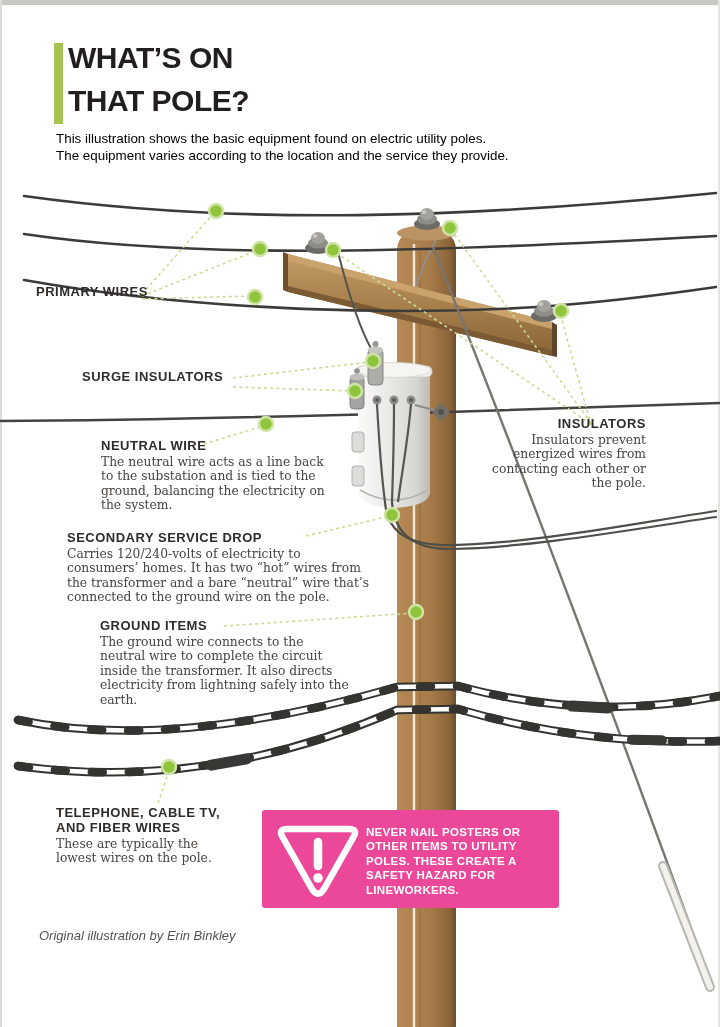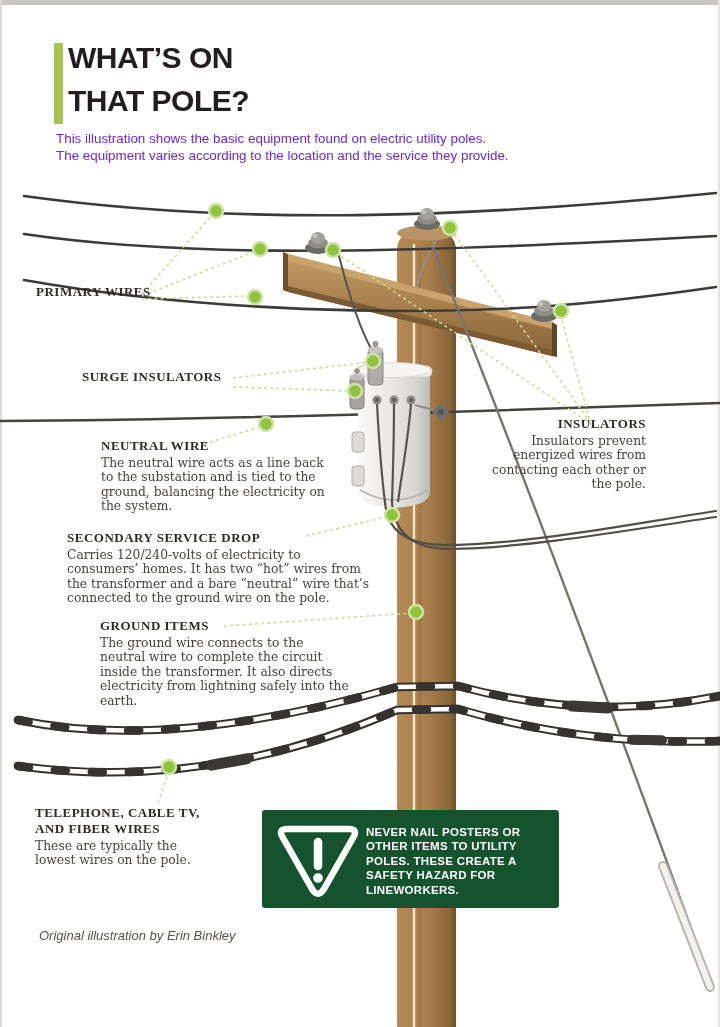--- a/index.html
+++ b/index.html
@@ -6,35 +6,35 @@
   #page{position:relative;width:720px;height:1027px;background:#ffffff;overflow:hidden;
         font-family:"Liberation Sans", sans-serif;}
   #scan-top{position:absolute;left:0;top:0;width:720px;height:5px;background:#c9c7c4;}
   #scan-left{position:absolute;left:0;top:0;width:2px;height:1027px;background:#dedcd8;}
   #scan-right{position:absolute;right:0;top:0;width:2px;height:1027px;background:#e6e4e1;}
   #art{position:absolute;left:0;top:0;width:720px;height:1027px;}
   
   #green-bar{position:absolute;left:54px;top:43px;width:9px;height:81px;background:#a7c453;}
   #title{position:absolute;left:68px;top:36px;color:#221e1f;font-weight:bold;
          font-size:30px;line-height:43px;letter-spacing:-0.5px;}
-  #subtitle{position:absolute;left:56px;top:130px;color:#6d28d9;font-size:13.4px;line-height:17px;}
+  #subtitle{position:absolute;left:56px;top:130px;color:#000000;font-size:13.4px;line-height:17px;}
   
   .label{position:absolute;color:#3f3b37;}
   .label h3{margin:0 0 2px 0;font-size:13px;font-weight:bold;letter-spacing:0.5px;color:#2f2b28;
-            font-family:Liberation Serif, serif;}
+            font-family:Liberation Sans, sans-serif;}
   .label p{margin:0;font-family:"DejaVu Serif", serif;font-size:12.3px;line-height:14.4px;color:#474340;}
   #label-primary{left:36px;top:284px;width:292px;}
   #label-surge{left:82px;top:369px;width:205px;}
   #label-neutral{left:101px;top:438px;width:238px;}
   #label-insulators{left:480px;top:416px;width:166px;text-align:right;}
   #label-secondary{left:67px;top:530px;width:306px;}
   #label-ground{left:100px;top:618px;width:250px;}
-  #label-telephone{left:35px;top:805px;width:175px;}
+  #label-telephone{left:56px;top:805px;width:175px;}
   
-  #warning-box{position:absolute;left:262px;top:810px;width:297px;height:98px;background:#14532d;
+  #warning-box{position:absolute;left:262px;top:810px;width:297px;height:98px;background:#ec4899;
                border-radius:3px;}
   #warning-icon{position:absolute;left:12px;top:9px;}
   #warning-text{position:absolute;left:104px;top:15px;width:182px;color:#ffffff;font-weight:bold;
                 font-size:11.5px;line-height:14.4px;letter-spacing:0.3px;}
   #attribution{position:absolute;left:39px;top:928px;font-family:Liberation Sans, sans-serif;
                font-style:italic;font-size:13px;color:#55514d;}
 </style>
 </head>
 <body>
 

